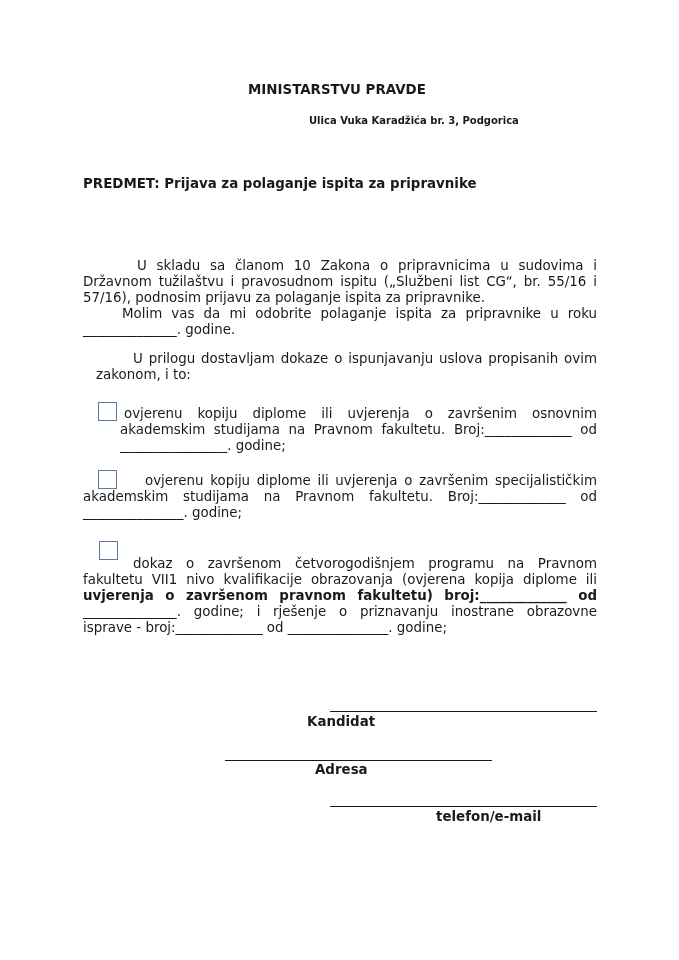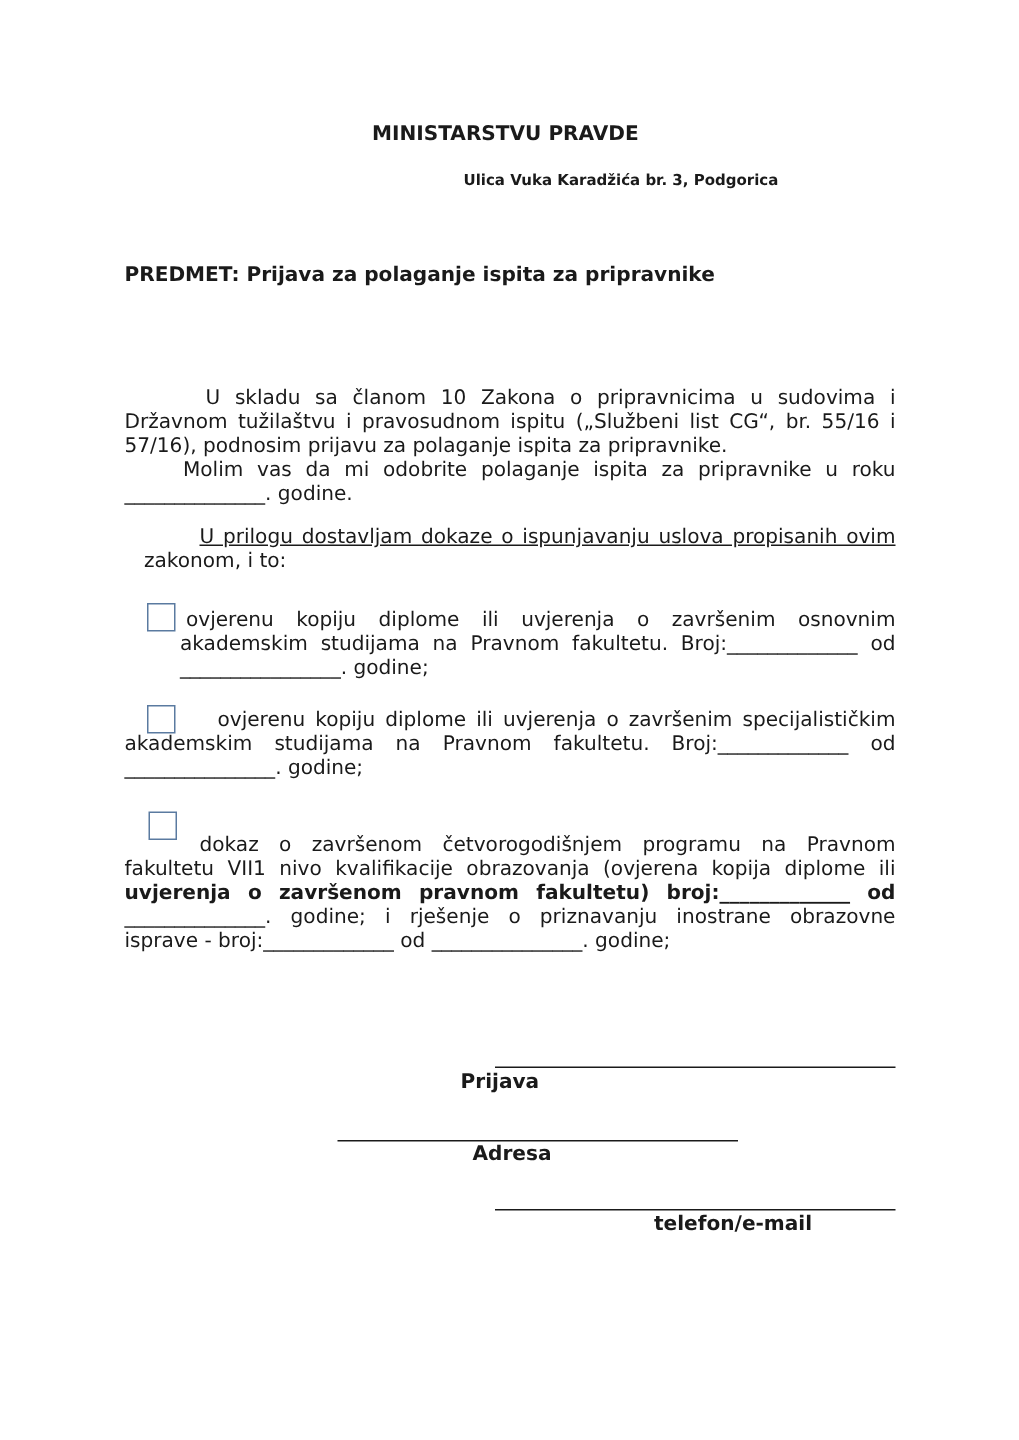--- a/index.html
+++ b/index.html
@@ -21,21 +21,21 @@
   <div class="abs bold" style="left:309px; top:115px; font-size:10px;">Ulica Vuka Karadžića br. 3, Podgorica</div>
 
   <div class="abs bold" style="left:83px; top:176px;">PREDMET: Prijava za polaganje ispita za pripravnike</div>
 
   <div class="line just" style="top:258px; left:137px; width:460px;">U skladu sa članom 10 Zakona o pripravnicima u sudovima i</div>
   <div class="line just" style="top:274px;">Državnom tužilaštvu i pravosudnom ispitu („Službeni list CG“, br. 55/16 i</div>
   <div class="line" style="top:290px;">57/16), podnosim prijavu za polaganje ispita za pripravnike.</div>
   <div class="line just" style="top:306px; left:122px; width:475px;">Molim vas da mi odobrite polaganje ispita za pripravnike u roku</div>
   <div class="line" style="top:322px;">______________. godine.</div>
 
-  <div class="line just" style="top:351px; left:133px; width:464px;text-decoration:underline;">U prilogu dostavljam dokaze o ispunjavanju uslova propisanih ovim</div>
+  <div class="line just" style="top:351px; left:133px; width:464px;">U prilogu dostavljam dokaze o ispunjavanju uslova propisanih ovim</div>
   <div class="line" style="top:367px;margin-left:13px;">zakonom, i to:</div>
 
   <div>
     <div class="checkbox" style="left:98px; top:402px;"></div>
     <div class="line just" style="top:406px; left:124px; width:473px;">ovjerenu kopiju diplome ili uvjerenja o završenim osnovnim</div>
     <div class="line just" style="top:422px; left:120px; width:477px;">akademskim studijama na Pravnom fakultetu. Broj:_____________ od</div>
     <div class="line" style="top:438px; left:120px;">________________. godine;</div>
   </div>
 
   <div>
@@ -48,21 +48,21 @@
   <div>
     <div class="checkbox" style="left:99px; top:541px;"></div>
     <div class="line just" style="top:556px; left:133px; width:464px;">dokaz o završenom četvorogodišnjem programu na Pravnom</div>
     <div class="line just" style="top:572px;">fakultetu VII1 nivo kvalifikacije obrazovanja (ovjerena kopija diplome ili</div>
     <div class="line just" style="top:588px;font-weight:bold;">uvjerenja o završenom pravnom fakultetu) broj:_____________ od</div>
     <div class="line just" style="top:604px;">______________. godine; i rješenje o priznavanju inostrane obrazovne</div>
     <div class="line" style="top:620px;">isprave - broj:_____________ od _______________. godine;</div>
   </div>
 
   <div class="sigline" style="left:330px; top:711px; width:267px;"></div>
-  <div class="abs bold" style="left:307px; top:714px;">Prijava</div>
+  <div class="abs bold" style="left:307px; top:714px;">Kandidat</div>
 
   <div class="sigline" style="left:225px; top:760px; width:267px;"></div>
   <div class="abs bold" style="left:315px; top:762px;">Adresa</div>
 
   <div class="sigline" style="left:330px; top:806px; width:267px;"></div>
   <div class="abs bold" style="left:436px; top:809px;">telefon/e-mail</div>
 
 </div>
 
 </body></html>

